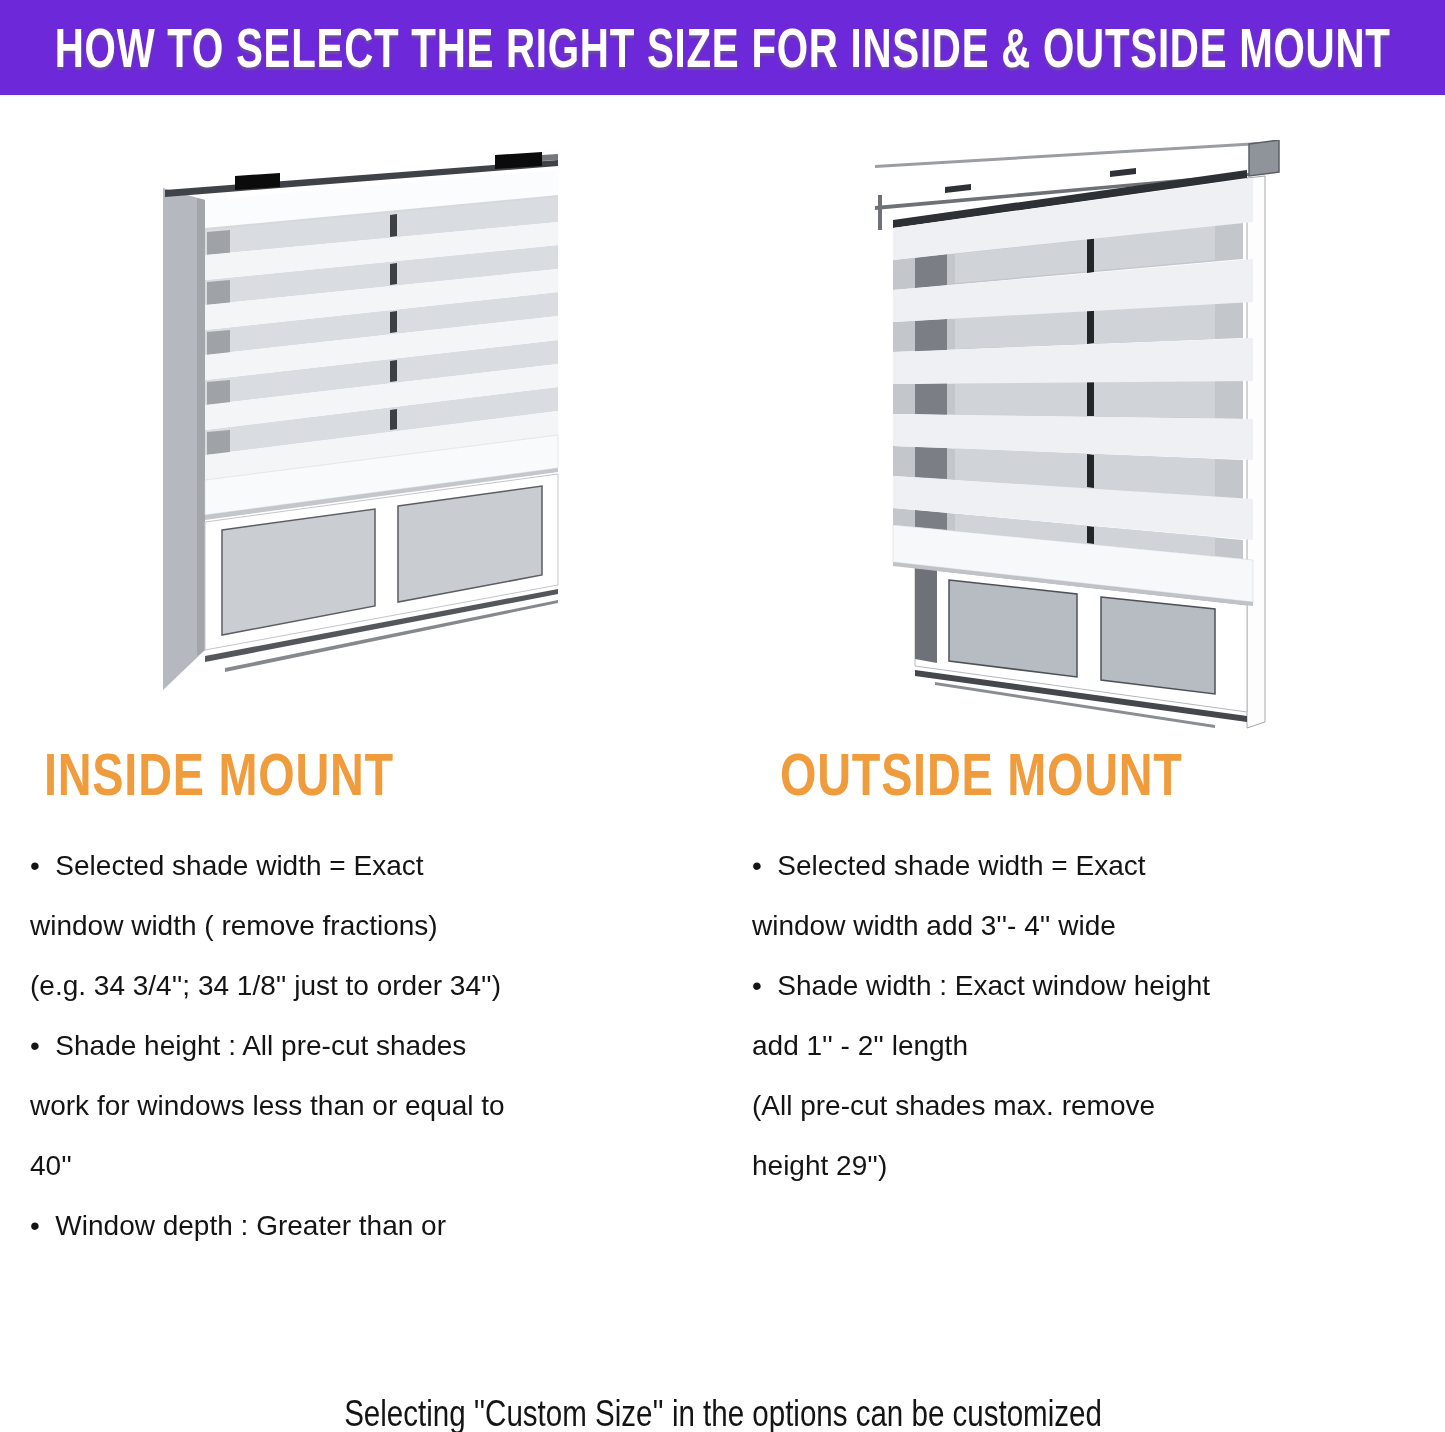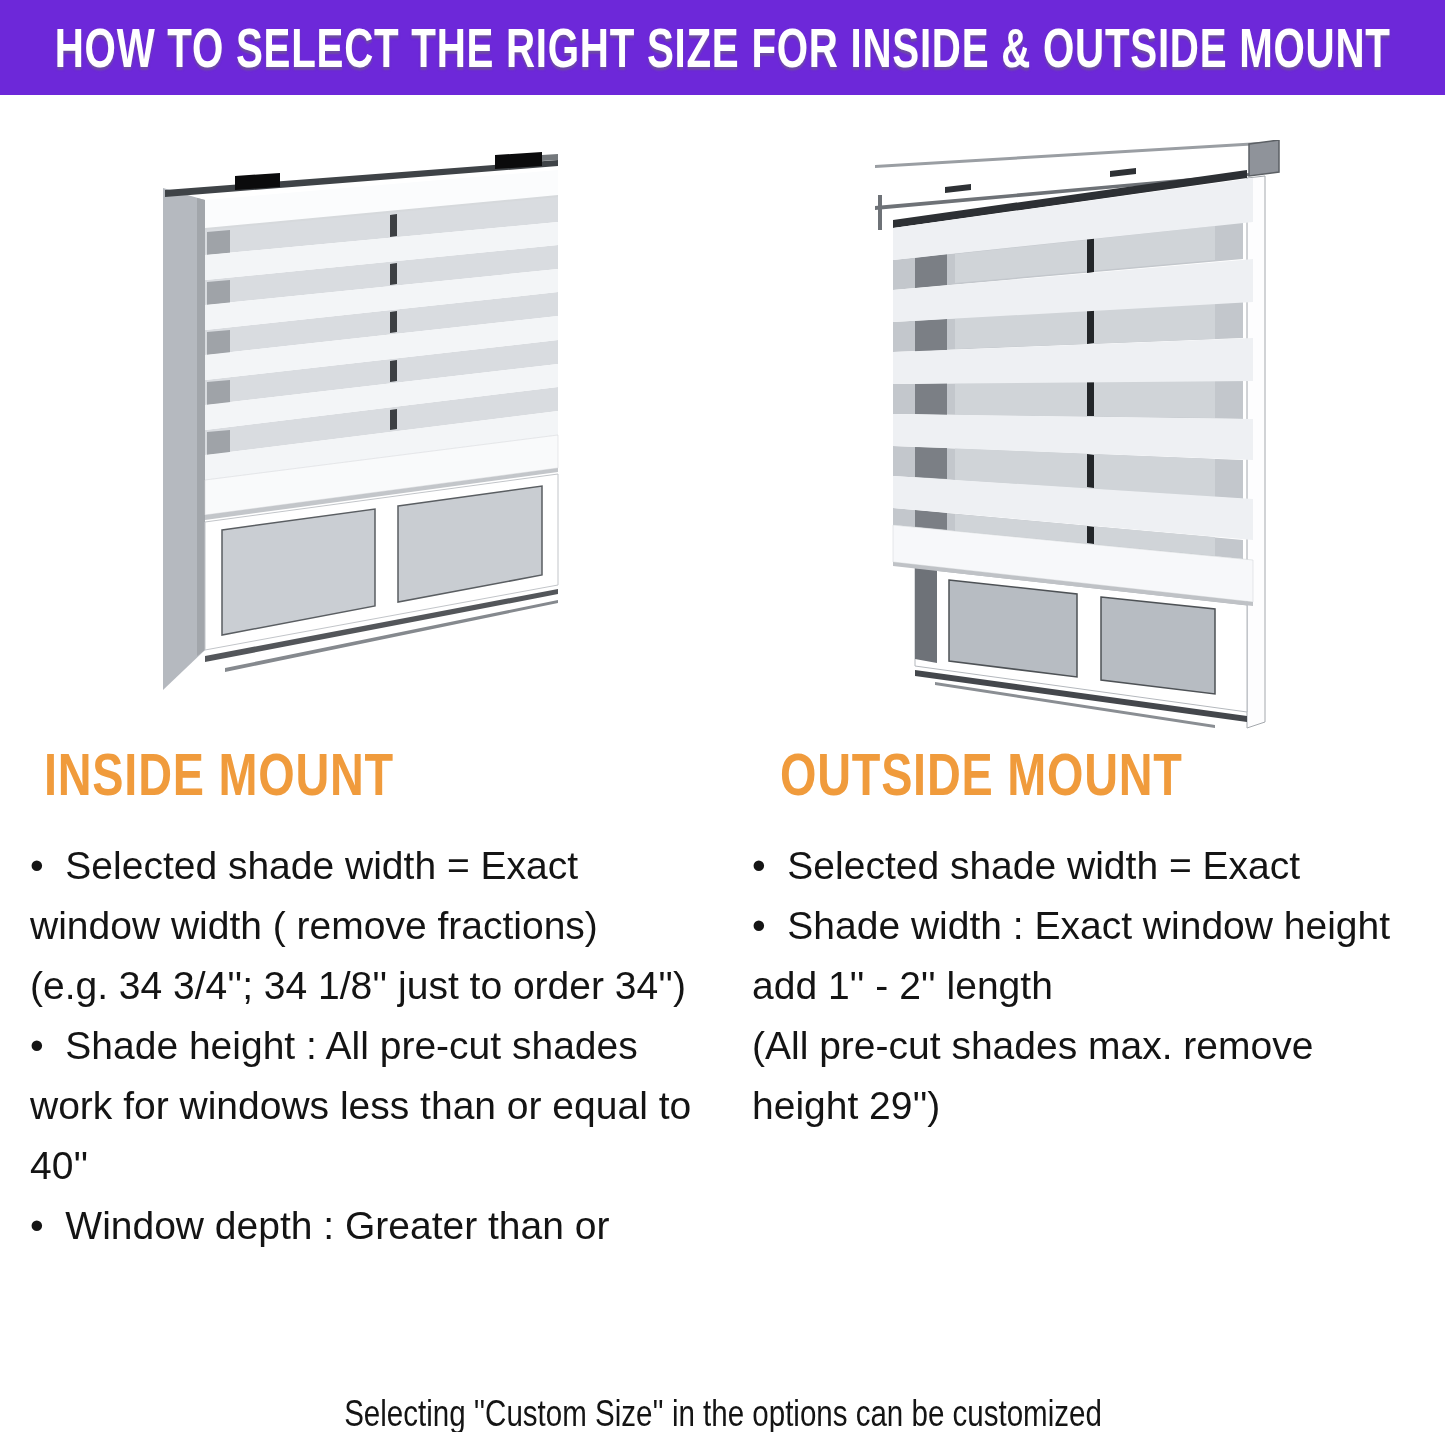--- a/index.html
+++ b/index.html
@@ -23,21 +23,21 @@
   .illus-right{left:875px;top:140px;width:410px;height:600px;}
   
   .mount-heading{
     position:absolute;top:742px;font-size:60px;font-weight:bold;color:#F09B3C;
     letter-spacing:1px;white-space:nowrap;transform:scaleX(0.78);
     transform-origin:left center;line-height:66px;
   }
   .heading-inside{left:44px;}
   .heading-outside{left:780px;}
   
-  .col{position:absolute;top:836px;color:#141414;font-size:39px;}
+  .col{position:absolute;top:836px;color:#141414;font-size:28px;}
   .col-left{left:30px;width:690px;}
   .col-right{left:752px;width:690px;}
   .col .line{height:60px;line-height:60px;white-space:pre;}
   
   .footer-note{
     position:absolute;top:1392px;left:50%;font-size:36px;color:#141414;
     line-height:44px;white-space:nowrap;display:inline-block;
     transform:translateX(-50%) scaleX(0.82);
   }
 </style>
@@ -178,20 +178,21 @@
     <div class="line">window width ( remove fractions)</div>
     <div class="line">(e.g. 34 3/4''; 34 1/8'' just to order 34'')</div>
     <div class="line">•  Shade height : All pre-cut shades</div>
     <div class="line">work for windows less than or equal to</div>
     <div class="line">40''</div>
     <div class="line">•  Window depth : Greater than or</div>
   </div>
 
   <div class="col col-right">
     <div class="line">•  Selected shade width = Exact</div>
+    <div class="line">window width add 3''- 4'' wide</div>
     <div class="line">•  Shade width : Exact window height</div>
     <div class="line">add 1'' - 2'' length</div>
     <div class="line">(All pre-cut shades max. remove</div>
     <div class="line">height 29'')</div>
   </div>
 
   <div class="footer-note">Selecting ''Custom Size'' in the options can be customized</div>
 
 </div>
 

